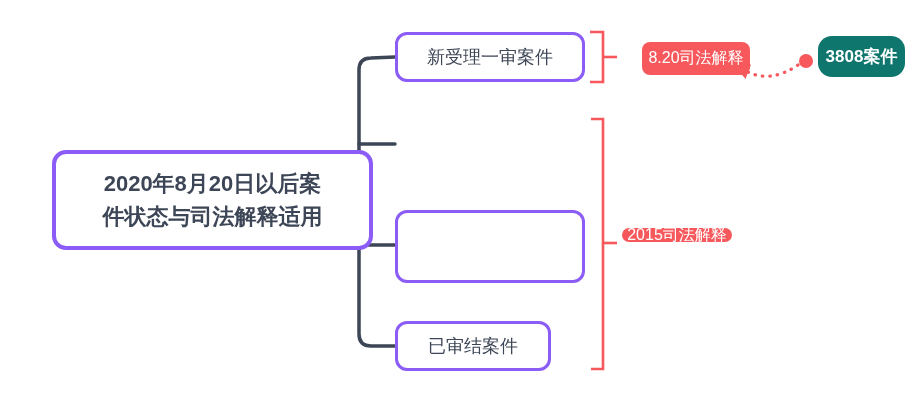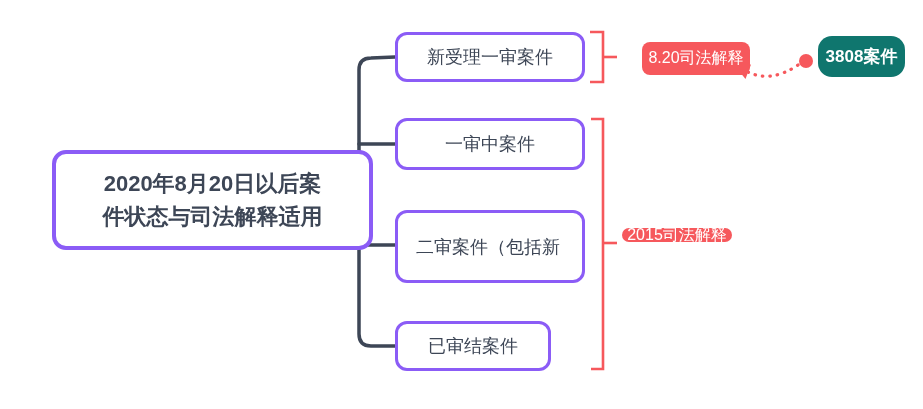--- a/index.html
+++ b/index.html
@@ -117,26 +117,22 @@
 
   <div class="node root">
     <div>2020年8月20日以后案</div>
     <div>件状态与司法解释适用</div>
   </div>
 
   <div class="node c1">
     <div>新受理一审案件</div>
   </div>
 
-  <div class="node c2">
-    <div>一审中案件</div>
-  </div>
 
   <div class="node c3">
-    <div>二审案件（包括新</div>
   </div>
 
   <div class="node c4">
     <div>已审结案件</div>
   </div>
 
   <div class="tag red r820">
     <span>8.20司法解释</span>
   </div>
 

